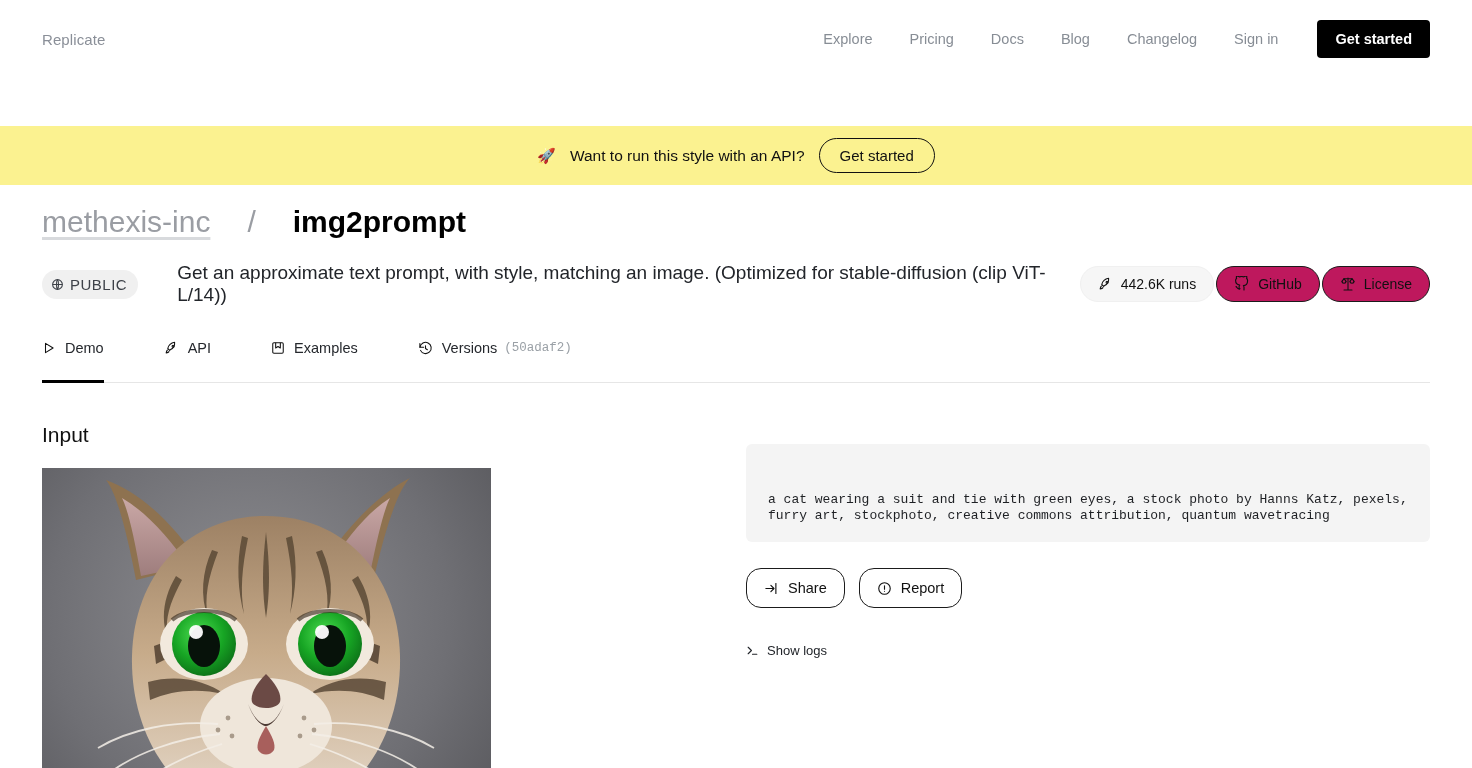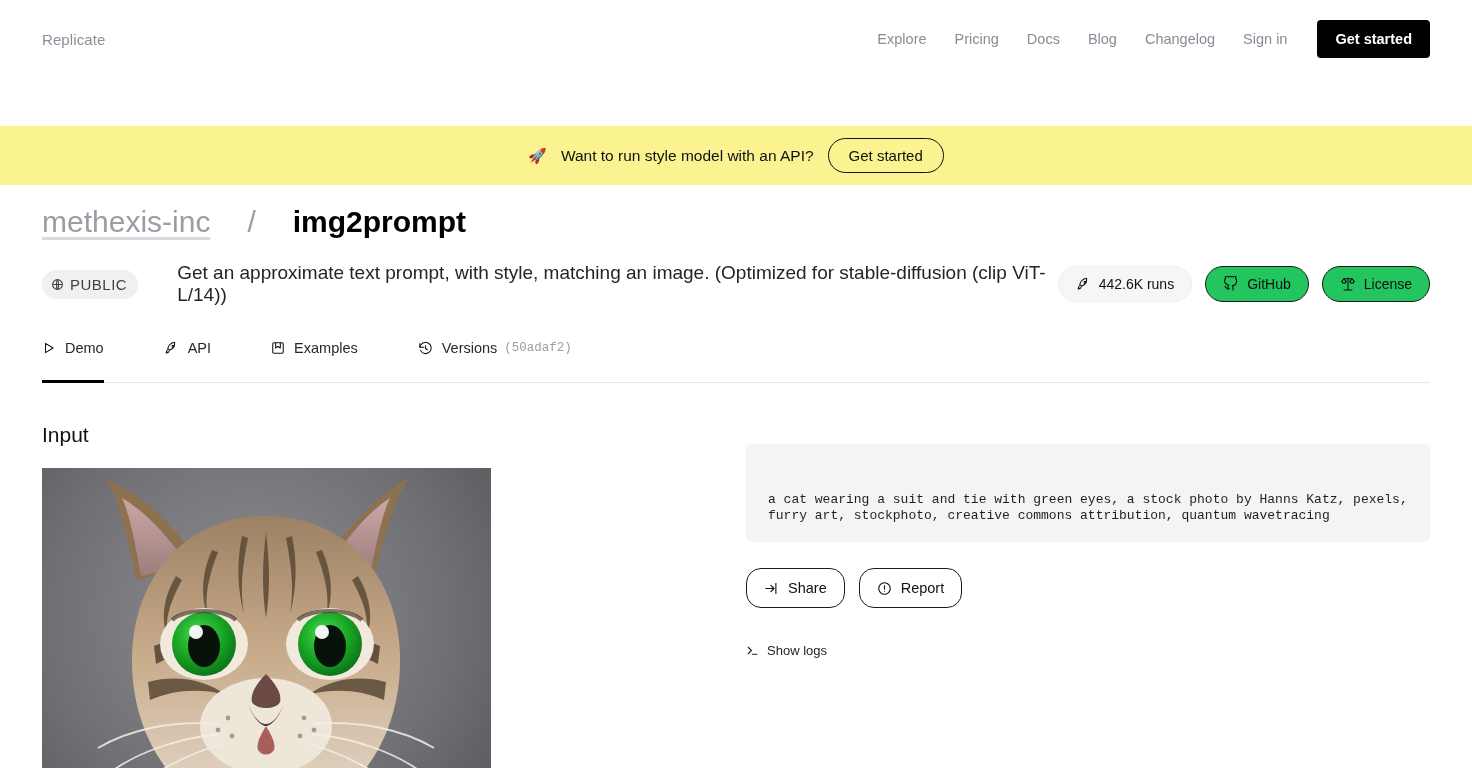--- a/index.html
+++ b/index.html
@@ -16,21 +16,21 @@
   .topnav {
     position: absolute; left: 0; top: 0; width: 1472px; height: 78px;
     display: flex; align-items: center;
     padding: 0 42px;
   }
   .logo {
     font-size: 15px; color: #8a8f98; letter-spacing: .1px;
     cursor: pointer;
   }
   .nav-right {
-    margin-left: auto; display: flex; align-items: center; gap: 0;
+    margin-left: auto; display: flex; align-items: center; gap: 9px;
   }
   .nav-link {
     font-size: 14.5px; color: #878d95; padding: 0 14px;
     cursor: pointer; white-space: nowrap;
   }
   .nav-cta {
     margin-left: 16px;
     background: #000; color: #fff;
     font-size: 14.5px; font-weight: 600;
     border-radius: 4px; border: none;
@@ -73,25 +73,25 @@
   }
   .badge-public {
     display: inline-flex; align-items: center; gap: 6px;
     background: #f0f0f0; color: #3d4148;
     font-size: 15px; letter-spacing: .5px;
     border-radius: 999px; padding: 6px 11px 6px 9px;
   }
   .desc {
     margin-left: 39px; font-size: 19px; color: #22252a;
   }
-  .meta-right { margin-left: auto; display: flex; align-items: flex-end; gap: 13px; }
+  .meta-right { margin-left: auto; display: flex; align-items: flex-end; gap: 2px; }
   .chip {
     display: inline-flex; align-items: center; gap: 8px;
     font-size: 14px; border-radius: 999px; padding: 9px 17px;
-    background: #22c55e; border: 1.3px solid #1b1b1b; color: #111;
+    background: #be185d; border: 1.3px solid #1b1b1b; color: #111;
     cursor: pointer; white-space: nowrap;
   }
   .chip.soft { background: #f6f6f6; border-color: #f0f0f0; }
 
   
   .tabs {
     display: flex; align-items: flex-end; gap: 0;
     margin-top: 34px; border-bottom: 1px solid #e6e6e6;
   }
   .tab {
@@ -156,21 +156,21 @@
       <div class="nav-link">Docs</div>
       <div class="nav-link">Blog</div>
       <div class="nav-link">Changelog</div>
       <div class="nav-link">Sign in</div>
       <button class="nav-cta">Get started</button>
     </div>
   </div>
 
   <div class="banner">
     <span class="banner-emoji">🚀</span>
-    <span class="banner-text">Want to run style model with an API?</span>
+    <span class="banner-text">Want to run this style with an API?</span>
     <button class="banner-btn">Get started</button>
   </div>
 
   <div class="content">
     <div class="inner">
 
       <div class="title-row">
         <span class="owner">methexis-inc</span>
         <span class="slash">/</span>
         <span class="model-name">img2prompt</span>

